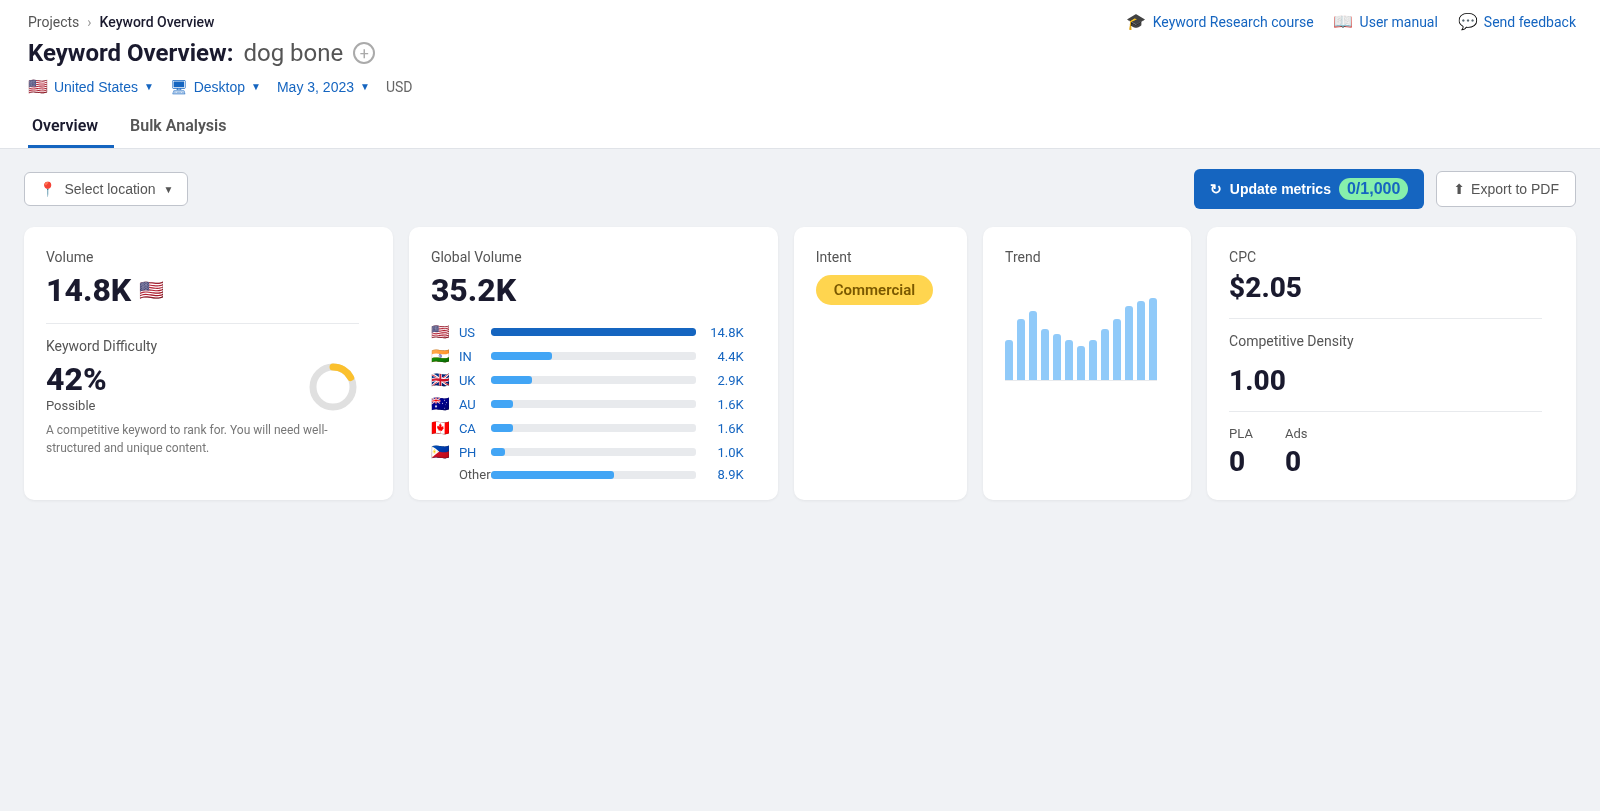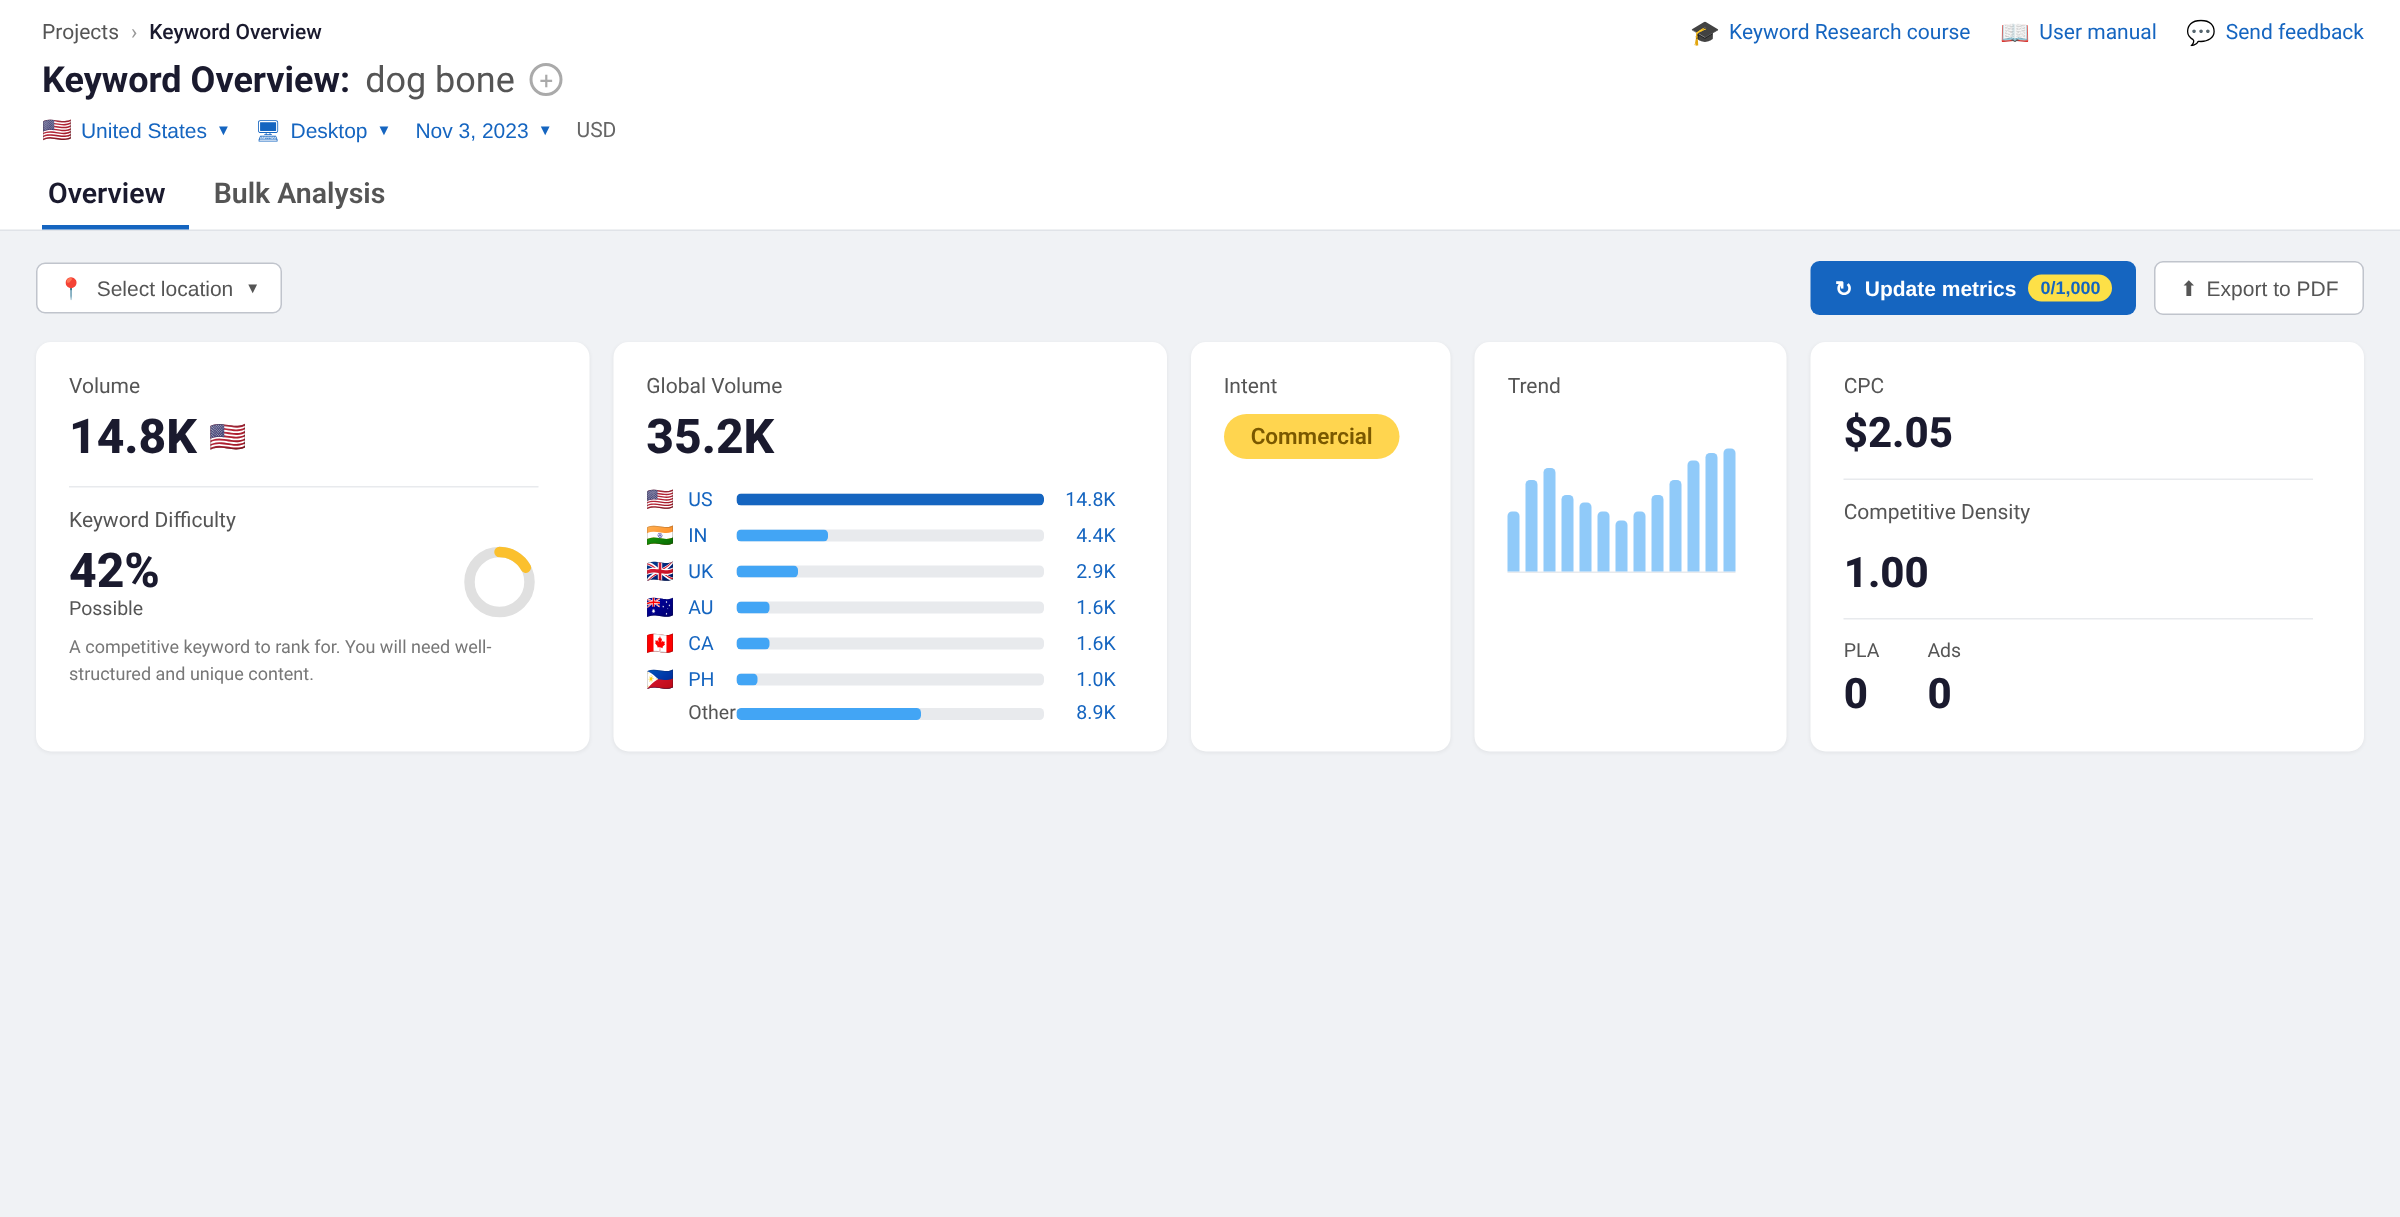--- a/index.html
+++ b/index.html
@@ -92,21 +92,21 @@
       padding: 0;
     }
     .filter-arrow { font-size: 10px; color: #1565c0; }
     .currency-label { color: #666; font-size: 14px; }
     .tabs-row {
       display: flex;
       gap: 0;
     }
     .tab {
       padding: 8px 16px 10px 4px;
-      font-size: 19px;
+      font-size: 16px;
       font-weight: 600;
       color: #555;
       cursor: pointer;
       border-bottom: 3px solid transparent;
       margin-right: 12px;
       text-align: right;
     }
     .tab.active {
       color: #1a1a2e;
       border-bottom: 3px solid #1565c0;
@@ -144,25 +144,25 @@
       background: #1565c0;
       color: #fff;
       border: none;
       border-radius: 6px;
       padding: 9px 16px;
       font-size: 14px;
       font-weight: 600;
       cursor: pointer;
     }
     .update-metrics-count {
-      background: #fde047;
+      background: #86efac;
       color: #1565c0;
       border-radius: 12px;
       padding: 2px 8px;
-      font-size: 12px;
+      font-size: 16px;
       font-weight: 700;
     }
     .export-btn {
       display: flex;
       align-items: center;
       gap: 6px;
       border: 1px solid #c0c4cc;
       border-radius: 6px;
       padding: 9px 16px;
       background: #fff;
@@ -346,21 +346,21 @@
         <span style="font-size:16px;">🇺🇸</span>
         <span>United States</span>
         <span class="filter-arrow">▼</span>
       </button>
       <button class="filter-btn">
         <span>🖥</span>
         <span>Desktop</span>
         <span class="filter-arrow">▼</span>
       </button>
       <button class="filter-btn">
-        <span>Nov 3, 2023</span>
+        <span>May 3, 2023</span>
         <span class="filter-arrow">▼</span>
       </button>
       <span class="currency-label">USD</span>
     </div>
 
     <div class="tabs-row">
       <div class="tab active">
         <span>Overview</span>
       </div>
       <div class="tab">

